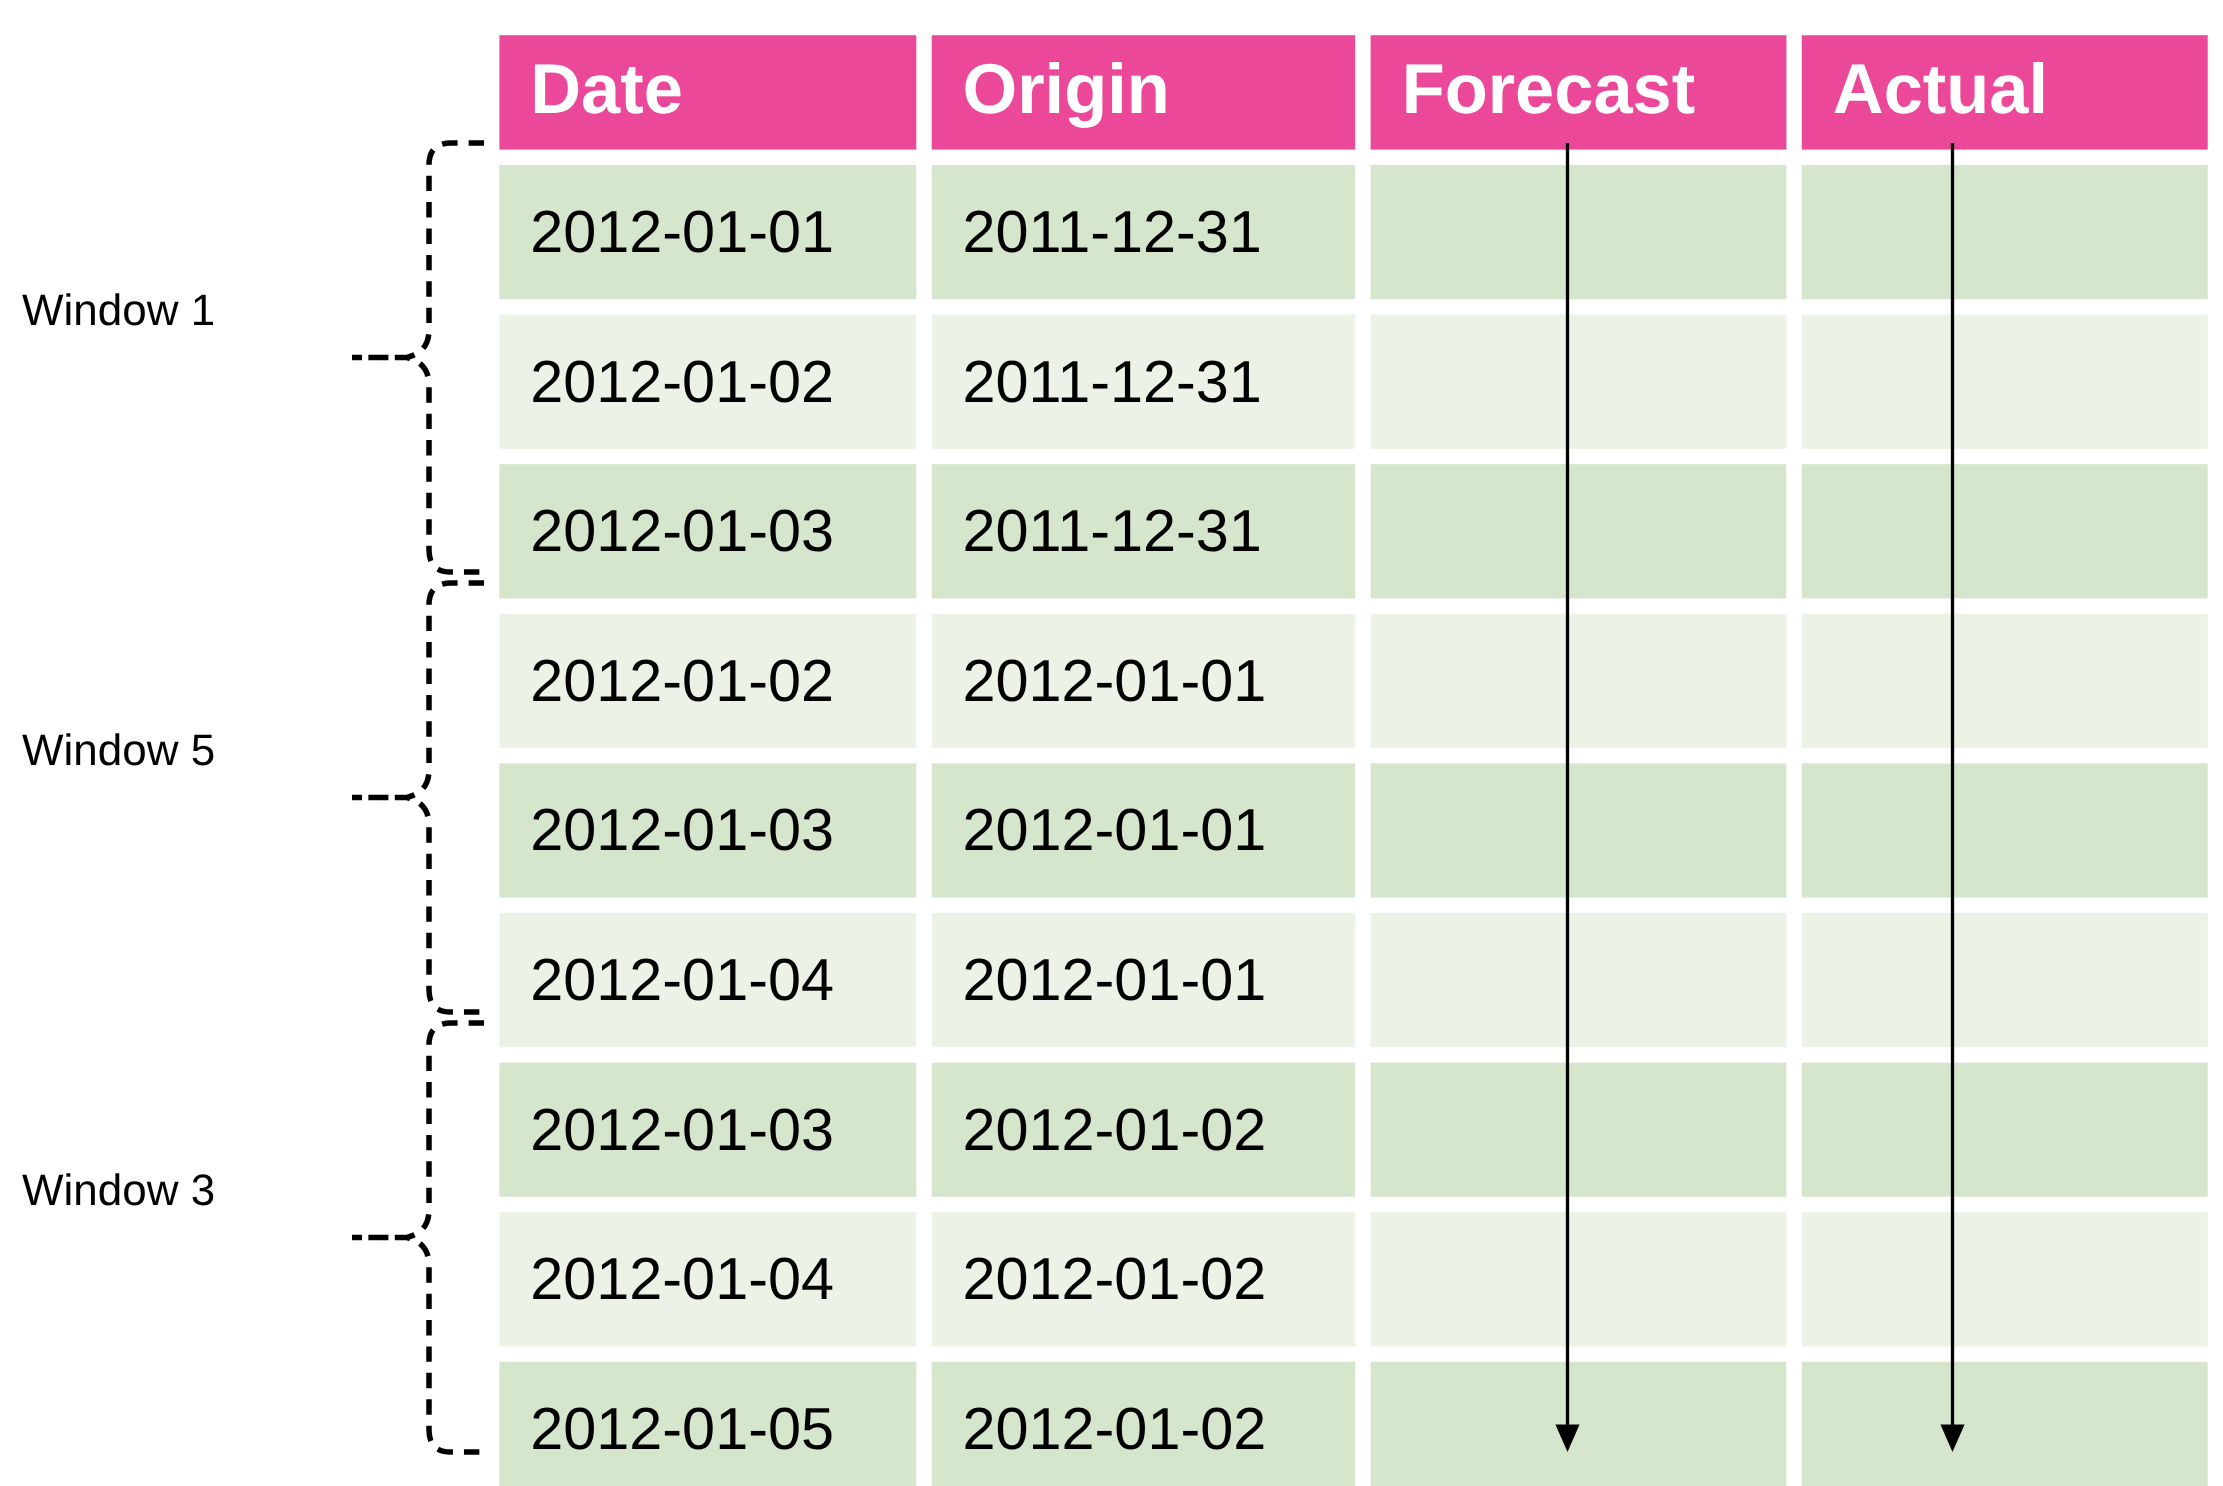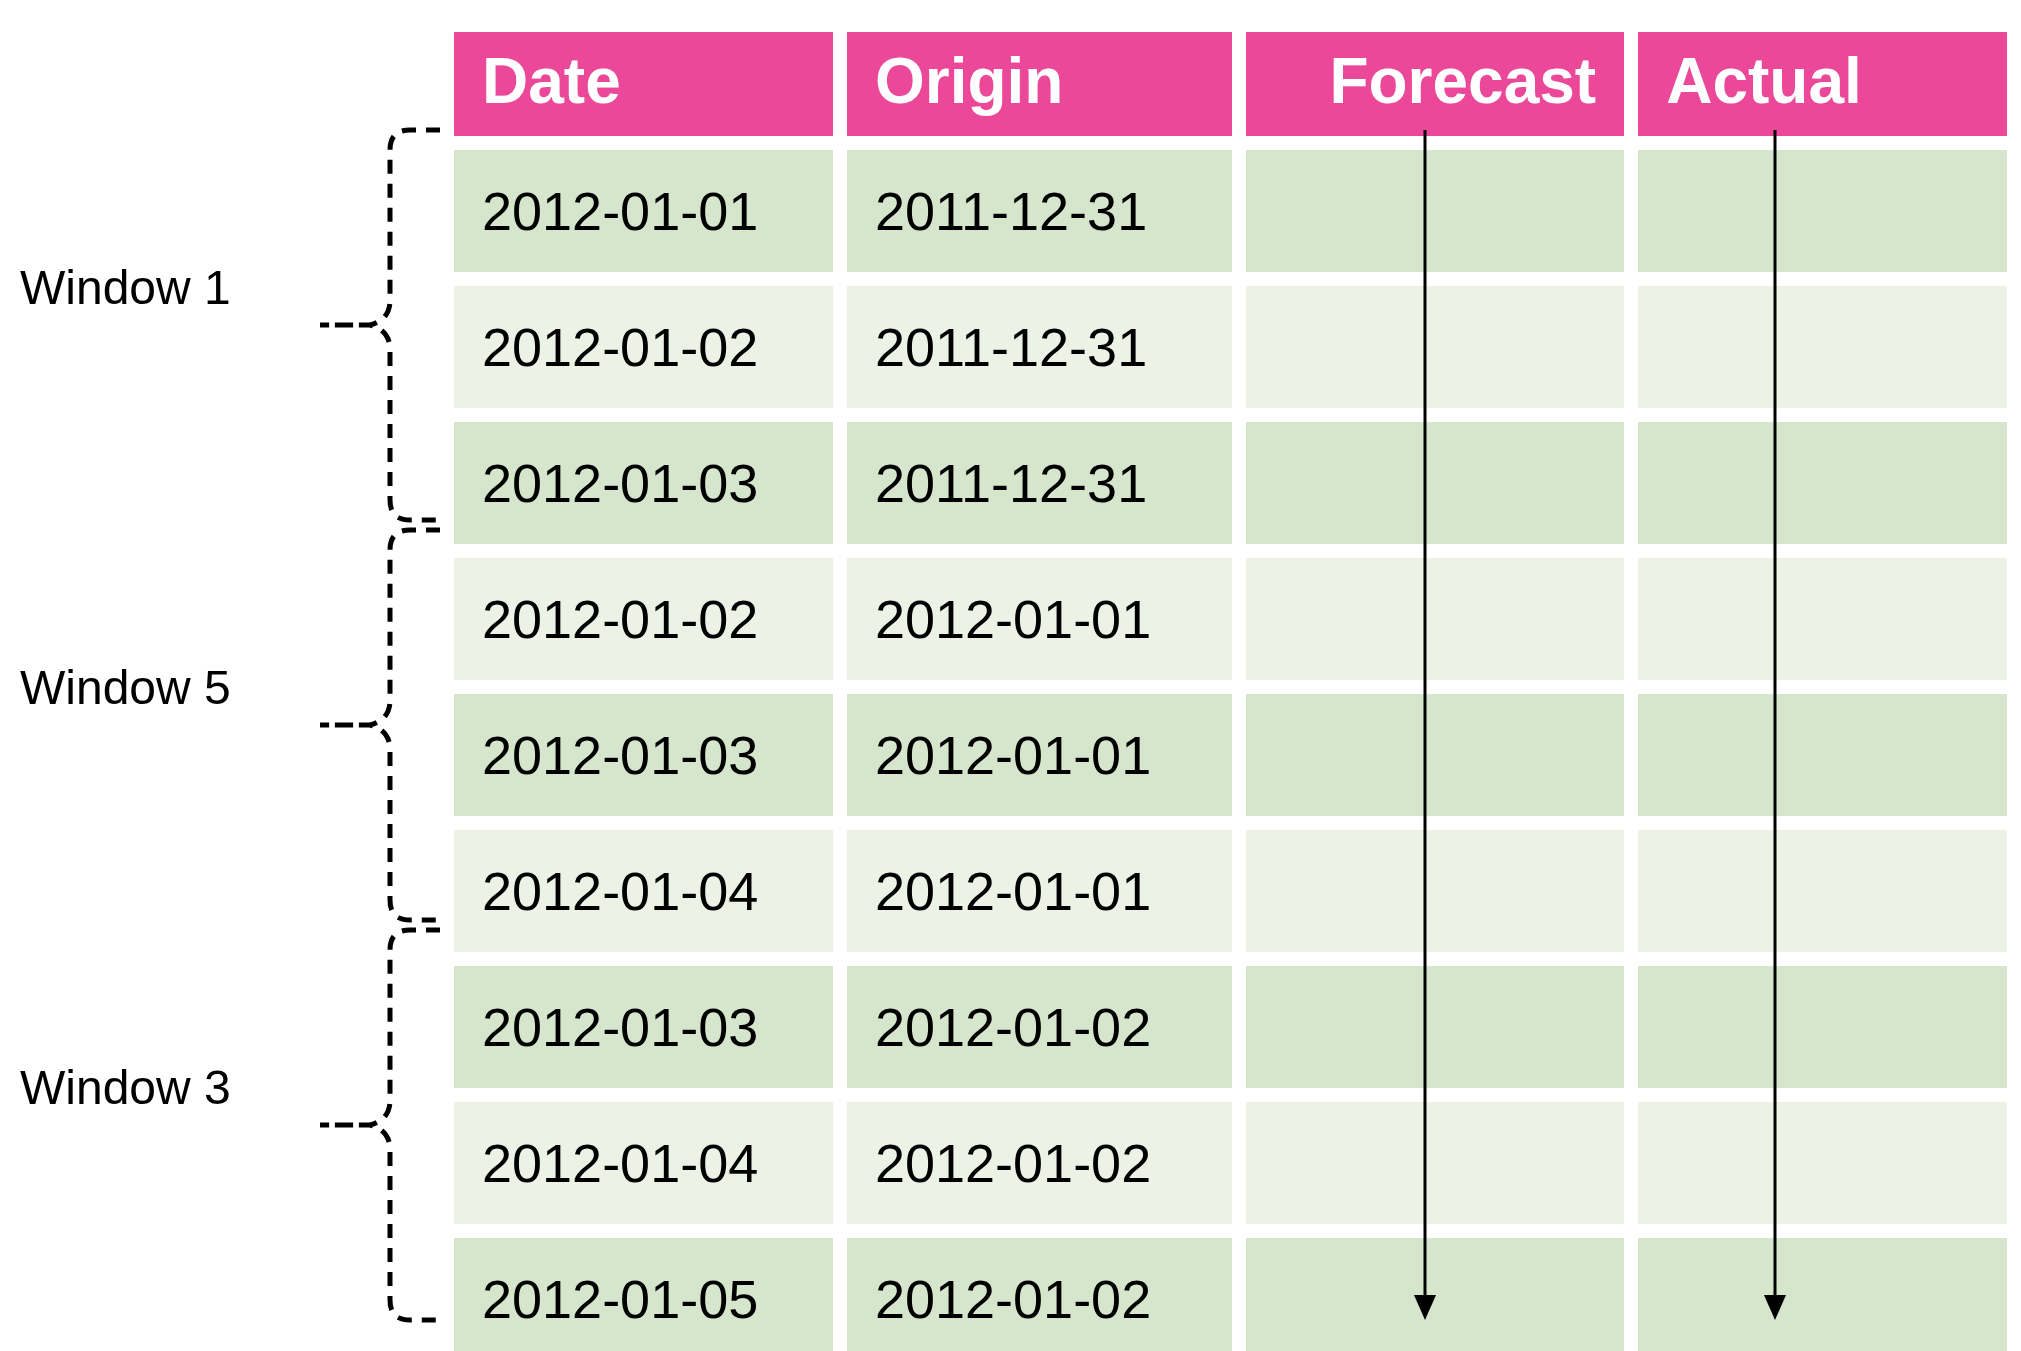--- a/index.html
+++ b/index.html
@@ -1,19 +1,19 @@
 <!DOCTYPE html>
 <html><head>
 <meta charset="utf-8">
 <style>
   html,body{margin:0;padding:0;background:#fff;}
   body{font-family:"Segoe UI","Helvetica Neue",Arial,sans-serif;}
   .wrap{position:relative;width:2021px;height:1351px;}
   .labels{position:absolute;left:0;top:0;width:440px;}
-  .winlabel{position:absolute;font-size:48px;color:#000;}
+  .winlabel{position:absolute;font-size:40px;color:#000;}
   .table{position:absolute;left:440px;top:18px;border-collapse:separate;border-spacing:14px;}
   .table th{background:#ec4899;color:#fff;font-weight:700;font-size:64px;text-align:left;padding:12px 28px 18px 28px;}
   .table td{font-size:54px;color:#000;padding:30px 28px;}
   .r0{background:#d6e6cc;}
   .r1{background:#ecf3e6;}
   .bracket{position:absolute;pointer-events:none;}
   .arrow{position:absolute;pointer-events:none;}
 </style>
 </head>
 <body>
@@ -34,21 +34,21 @@
   </svg>
   <svg class="bracket" style="left:310px;top:920px;width:140px;height:410px;" viewBox="0 0 140 410">
     <path d="M130 10 L100 10 Q80 10 80 30 L80 180 Q80 200 60 205 L10 205 L60 205 Q80 210 80 230 L80 380 Q80 400 100 400 L130 400" fill="none" stroke="#000" stroke-width="5" stroke-dasharray="14 10"></path>
   </svg>
 
   <table class="table">
     <thead>
       <tr>
         <th style="width:350px;">Date</th>
         <th style="width:350px;">Origin</th>
-        <th style="width:330px;text-align:right;">Forecast</th>
+        <th style="width:330px;">Forecast</th>
         <th style="width:330px;">Actual</th>
       </tr>
     </thead>
     <tbody>
       <tr class="r0">
         <td>2012-01-01</td>
         <td>2011-12-31</td>
         <td></td>
         <td></td>
       </tr>

